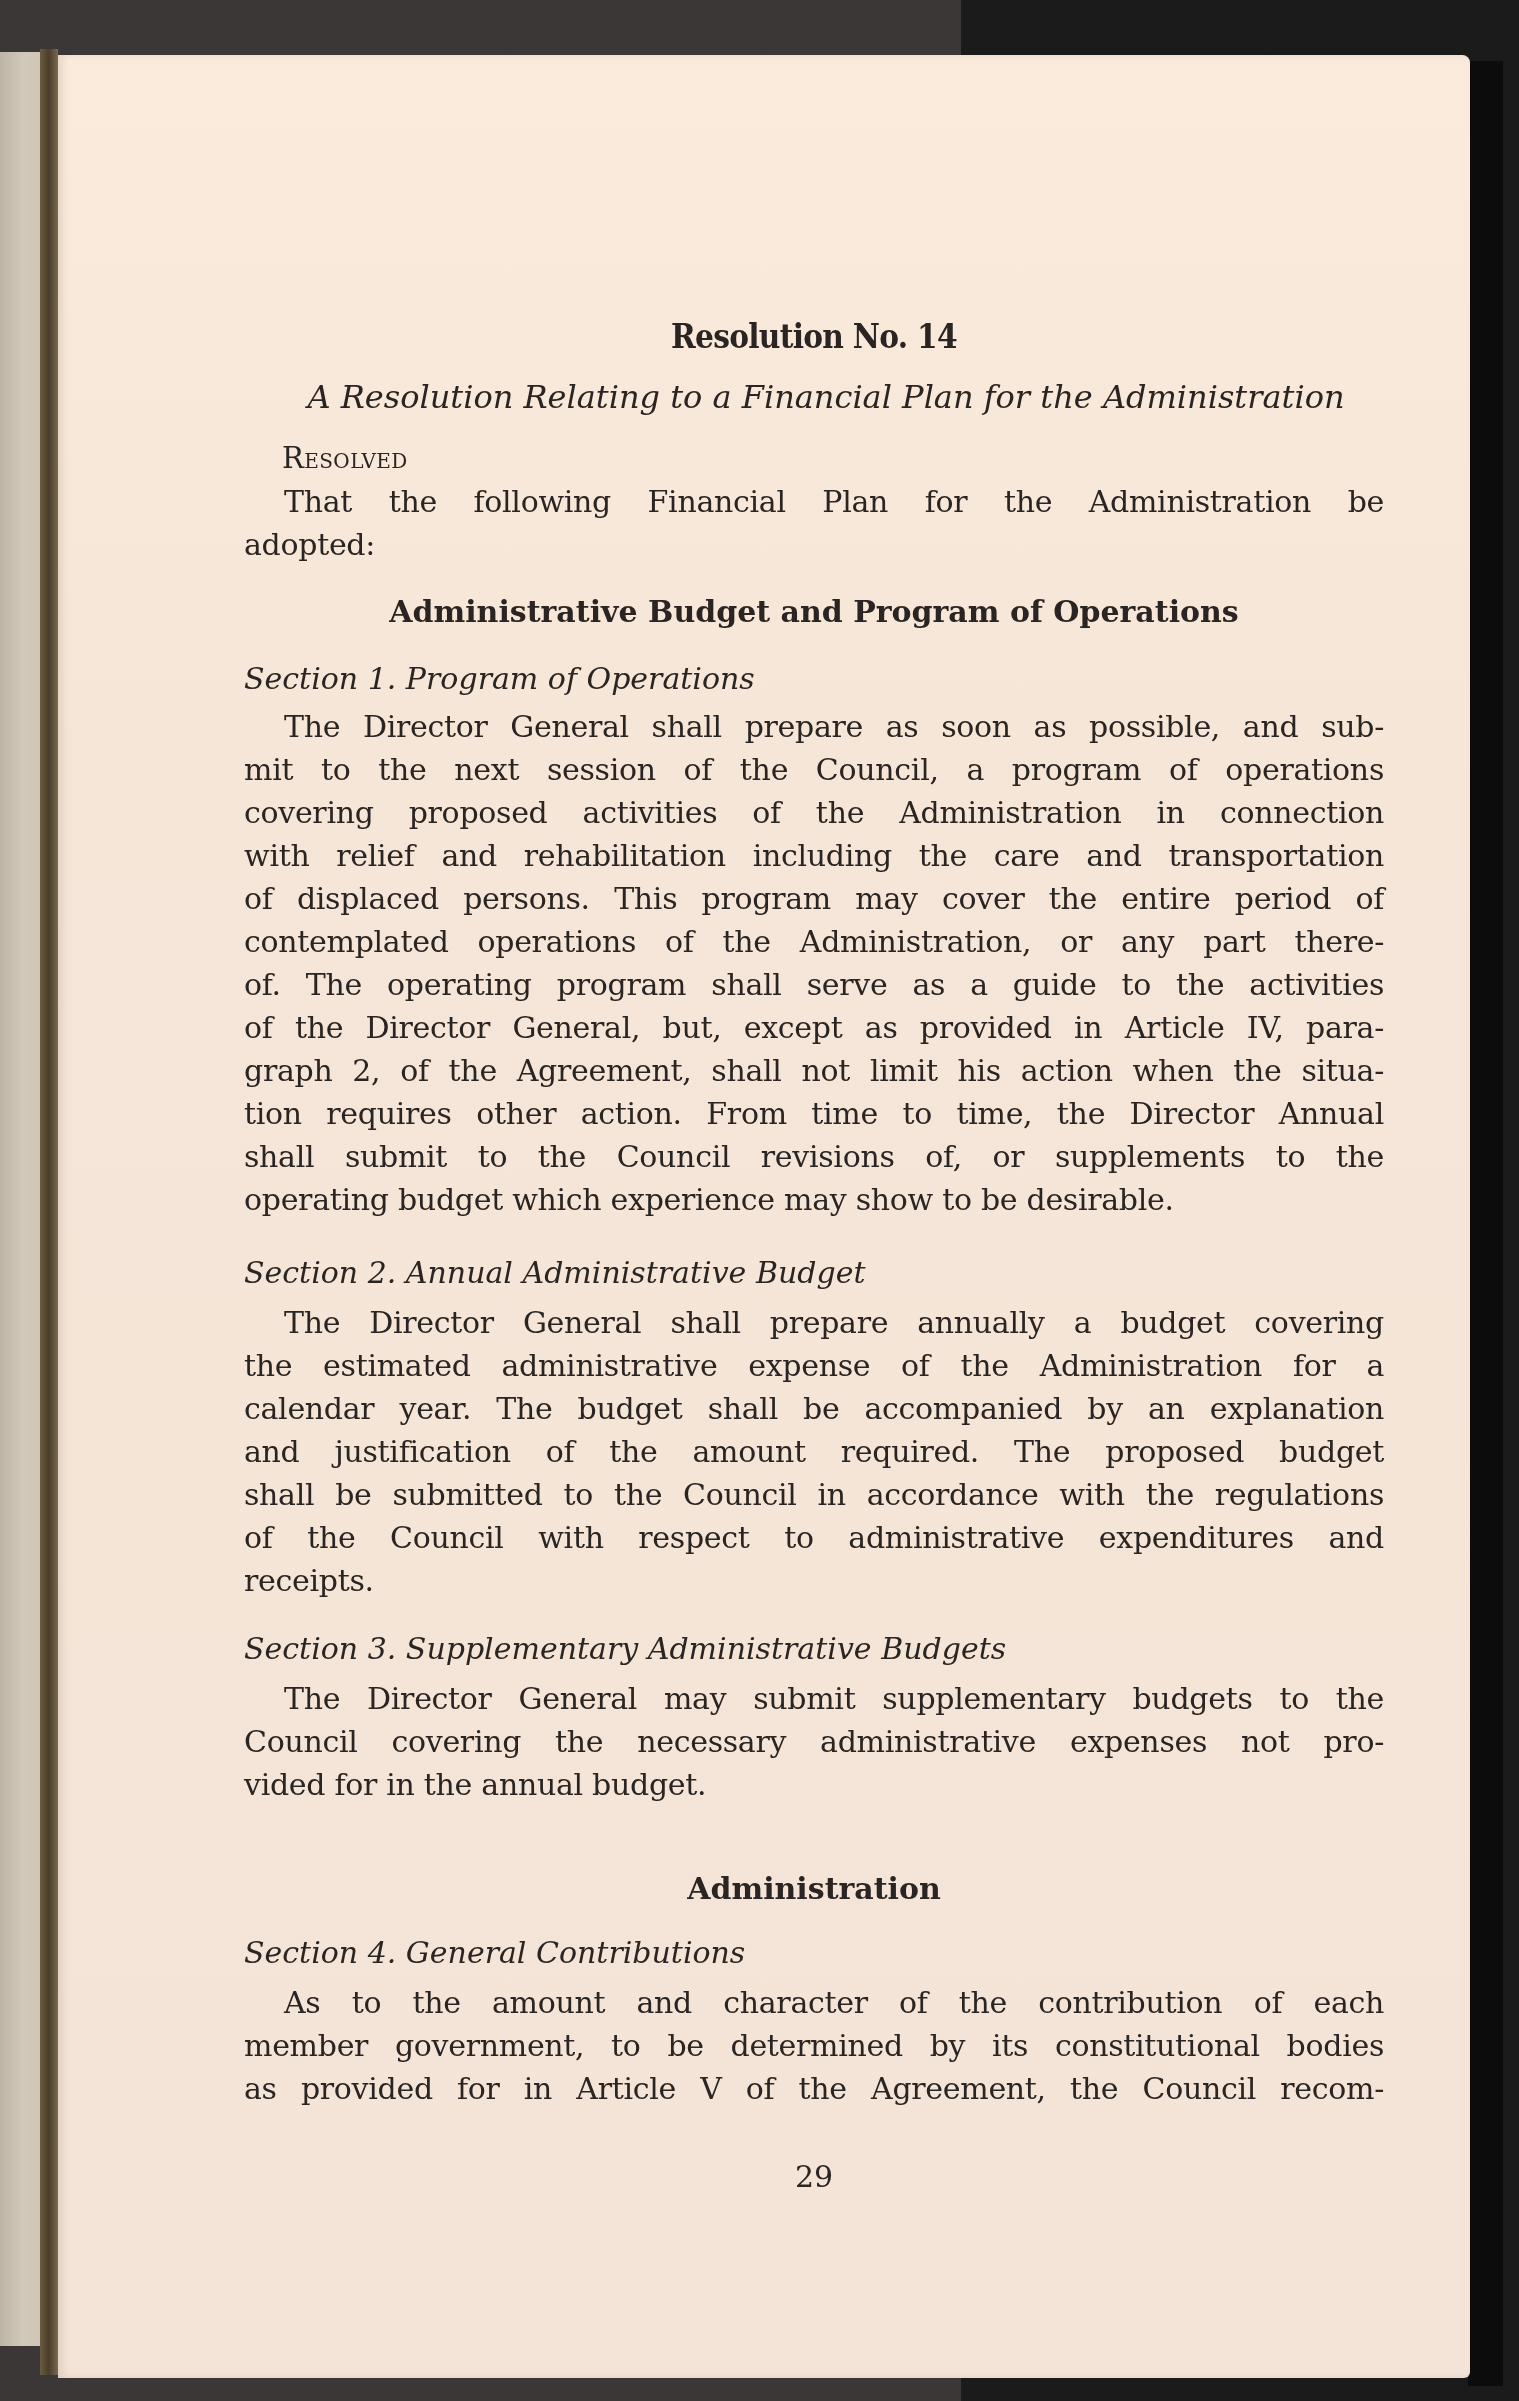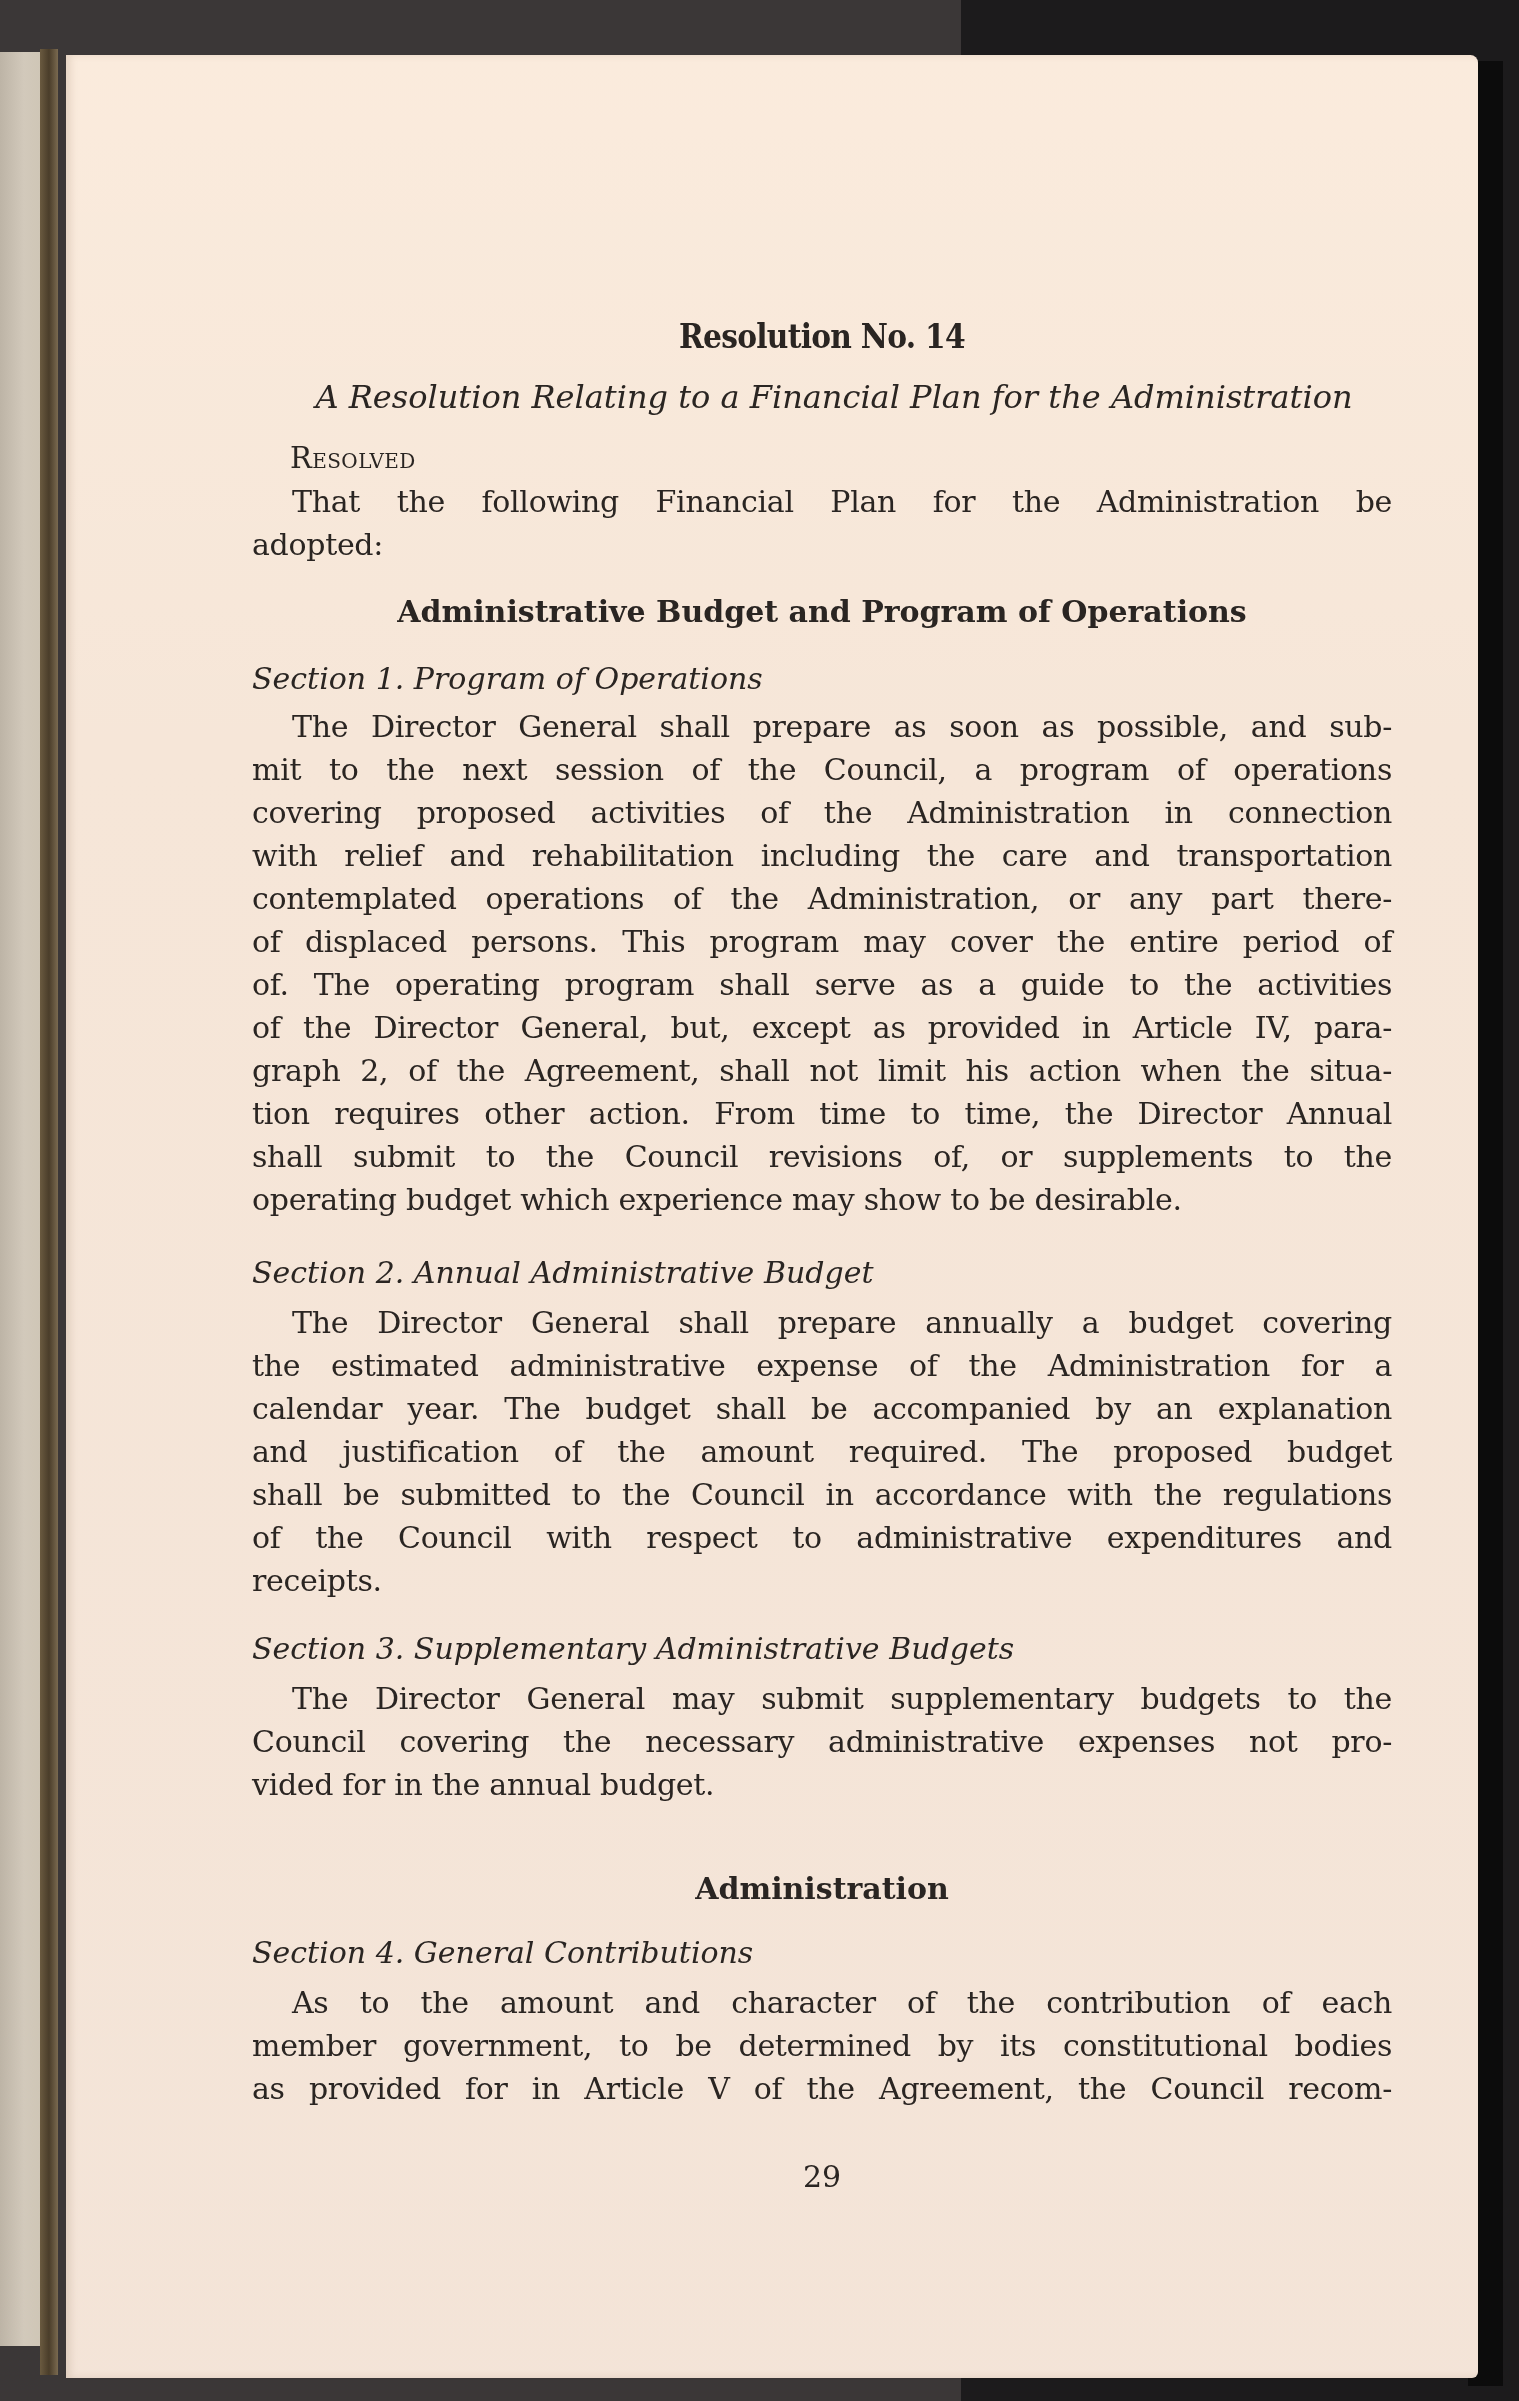--- a/index.html
+++ b/index.html
@@ -41,21 +41,21 @@
     .right-edge {
       position: absolute;
       left: 1468px;
       top: 61px;
       width: 35px;
       height: 2325px;
       background: #0c0c0c;
     }
     .page {
       position: absolute;
-      left: 66px;
+      left: 58px;
       top: 55px;
       width: 1412px;
       height: 2323px;
       background: #f6e6d8;
       background-image:
         linear-gradient(180deg, rgba(255,240,225,0.5) 0%, rgba(245,228,214,0) 30%, rgba(240,225,215,0.4) 100%);
       border-top-right-radius: 7.6px;
       border-bottom-right-radius: 6px;
       box-shadow: inset 4.6px 0 7.6px rgba(120,90,60,0.15);
     }
@@ -171,22 +171,22 @@
     </div>
 
     <h2 class="heading" style="top:539px;">Administrative Budget and Program of Operations</h2>
 
     <p class="section-title" style="top:606px;">Section 1. Program of Operations</p>
     <div class="para" style="top:650px;">
       <span class="ln first">The Director General shall prepare as soon as possible, and sub-</span>
       <span class="ln">mit to the next session of the Council, a program of operations</span>
       <span class="ln">covering proposed activities of the Administration in connection</span>
       <span class="ln">with relief and rehabilitation including the care and transportation</span>
+      <span class="ln">of displaced persons. This program may cover the entire period of</span>
       <span class="ln">contemplated operations of the Administration, or any part there-</span>
-      <span class="ln">of displaced persons. This program may cover the entire period of</span>
       <span class="ln">of. The operating program shall serve as a guide to the activities</span>
       <span class="ln">of the Director General, but, except as provided in Article IV, para-</span>
       <span class="ln">graph 2, of the Agreement, shall not limit his action when the situa-</span>
       <span class="ln">tion requires other action. From time to time, the Director Annual</span>
       <span class="ln">shall submit to the Council revisions of, or supplements to the</span>
       <span class="ln last">operating budget which experience may show to be desirable.</span>
     </div>
 
     <p class="section-title" style="top:1200px;">Section 2. Annual Administrative Budget</p>
     <div class="para" style="top:1246px;">

